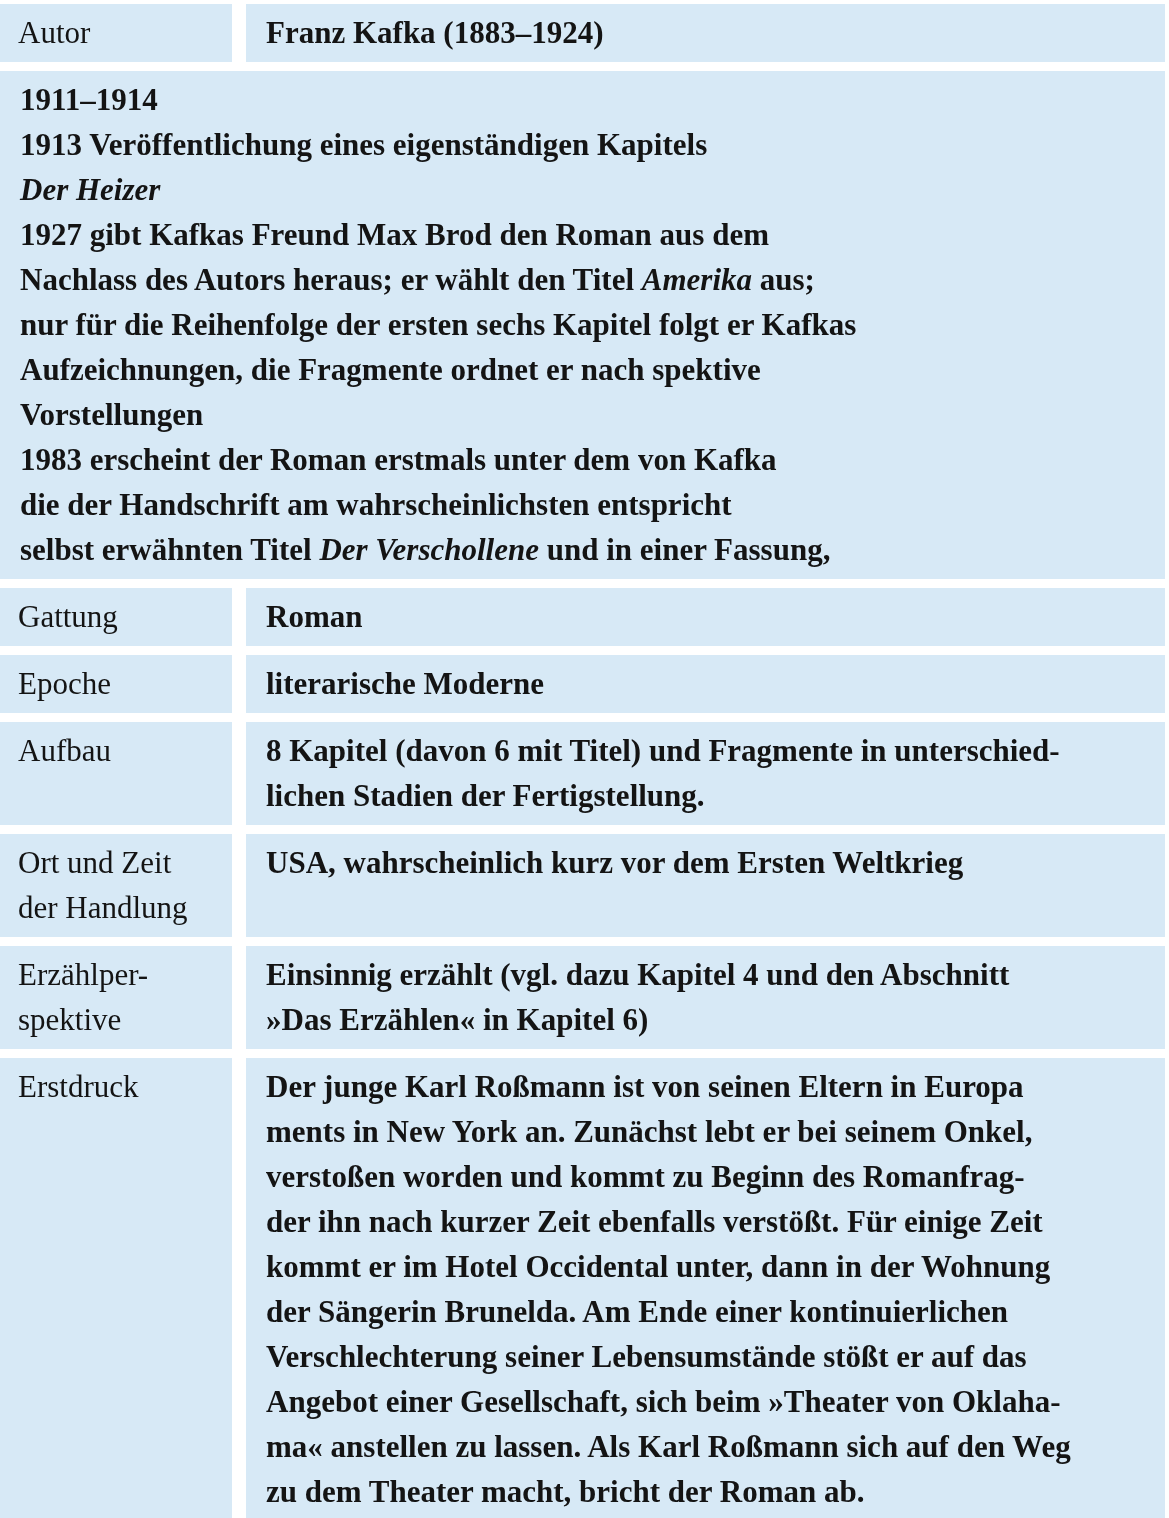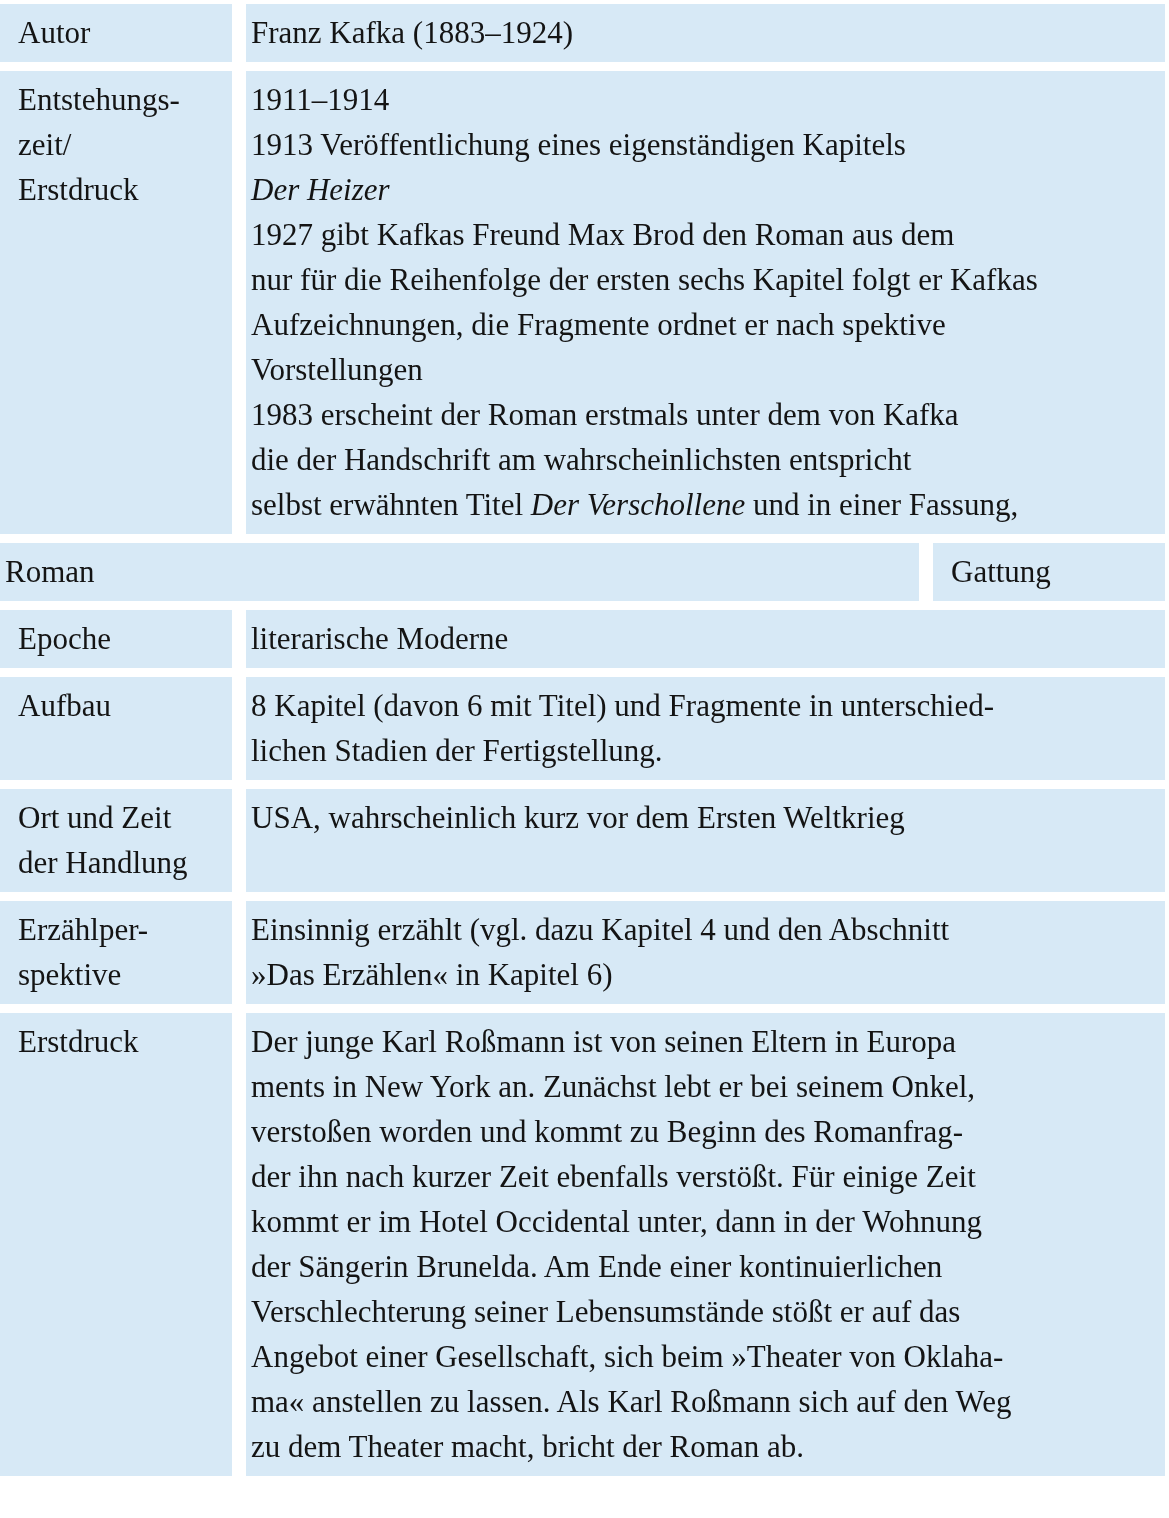--- a/index.html
+++ b/index.html
@@ -30,65 +30,62 @@
     font-size: 31px;
     line-height: 45px;
   }
   .label {
     flex: 0 0 232px;
     width: 232px;
     padding: 6px 8px 7px 18px;
   }
   .content {
     flex: 1 1 auto;
-    padding: 6px 24px 7px 5px;
+    padding: 6px 24px 7px 20px;
+    font-weight: bold;
   }
   .line { white-space: nowrap; }
   .it { font-style: italic; }
 </style>
 </head>
 <body style="background: rgb(255, 255, 255);">
 
 <div class="page">
   <div class="table" id="info-table">
   <div class="row">
     <div class="cell label">
           <div class="line">Autor</div>
         </div>
     <div class="cell content">
           <div class="line"><span>Franz Kafka (1883–1924)</span></div>
         </div>
   </div>
 
   <div class="row">
-    <div class="cell label">
-          <div class="line">Entstehungs-</div>
-          <div class="line">zeit/</div>
-          <div class="line">Erstdruck</div>
-        </div>
     <div class="cell content">
           <div class="line"><span>1911–1914</span></div>
           <div class="line"><span>1913 Veröffentlichung eines eigenständigen Kapitels</span></div>
           <div class="line"><span class="it">Der Heizer</span></div>
           <div class="line"><span>1927 gibt Kafkas Freund Max Brod den Roman aus dem</span></div>
+          <div class="line"><span>Nachlass des Autors heraus; er wählt den Titel </span><span class="it">Amerika</span><span> aus;</span></div>
           <div class="line"><span>nur für die Reihenfolge der ersten sechs Kapitel folgt er Kafkas</span></div>
           <div class="line"><span>Aufzeichnungen, die Fragmente ordnet er nach spektive</span></div>
           <div class="line"><span>Vorstellungen</span></div>
           <div class="line"><span>1983 erscheint der Roman erstmals unter dem von Kafka</span></div>
           <div class="line"><span>die der Handschrift am wahrscheinlichsten entspricht</span></div>
           <div class="line"><span>selbst erwähnten Titel </span><span class="it">Der Verschollene</span><span> und in einer Fassung,</span></div>
         </div>
   </div>
 
   <div class="row">
+    <div class="cell label">
+          <div class="line">Gattung</div>
+        </div>
     <div class="cell content">
           <div class="line"><span>Roman</span></div>
-        </div>
-    <div class="cell label">
-          <div class="line">Gattung</div>
         </div>
   </div>
 
   <div class="row">
     <div class="cell label">
           <div class="line">Epoche</div>
         </div>
     <div class="cell content">
           <div class="line"><span>literarische Moderne</span></div>
         </div>

